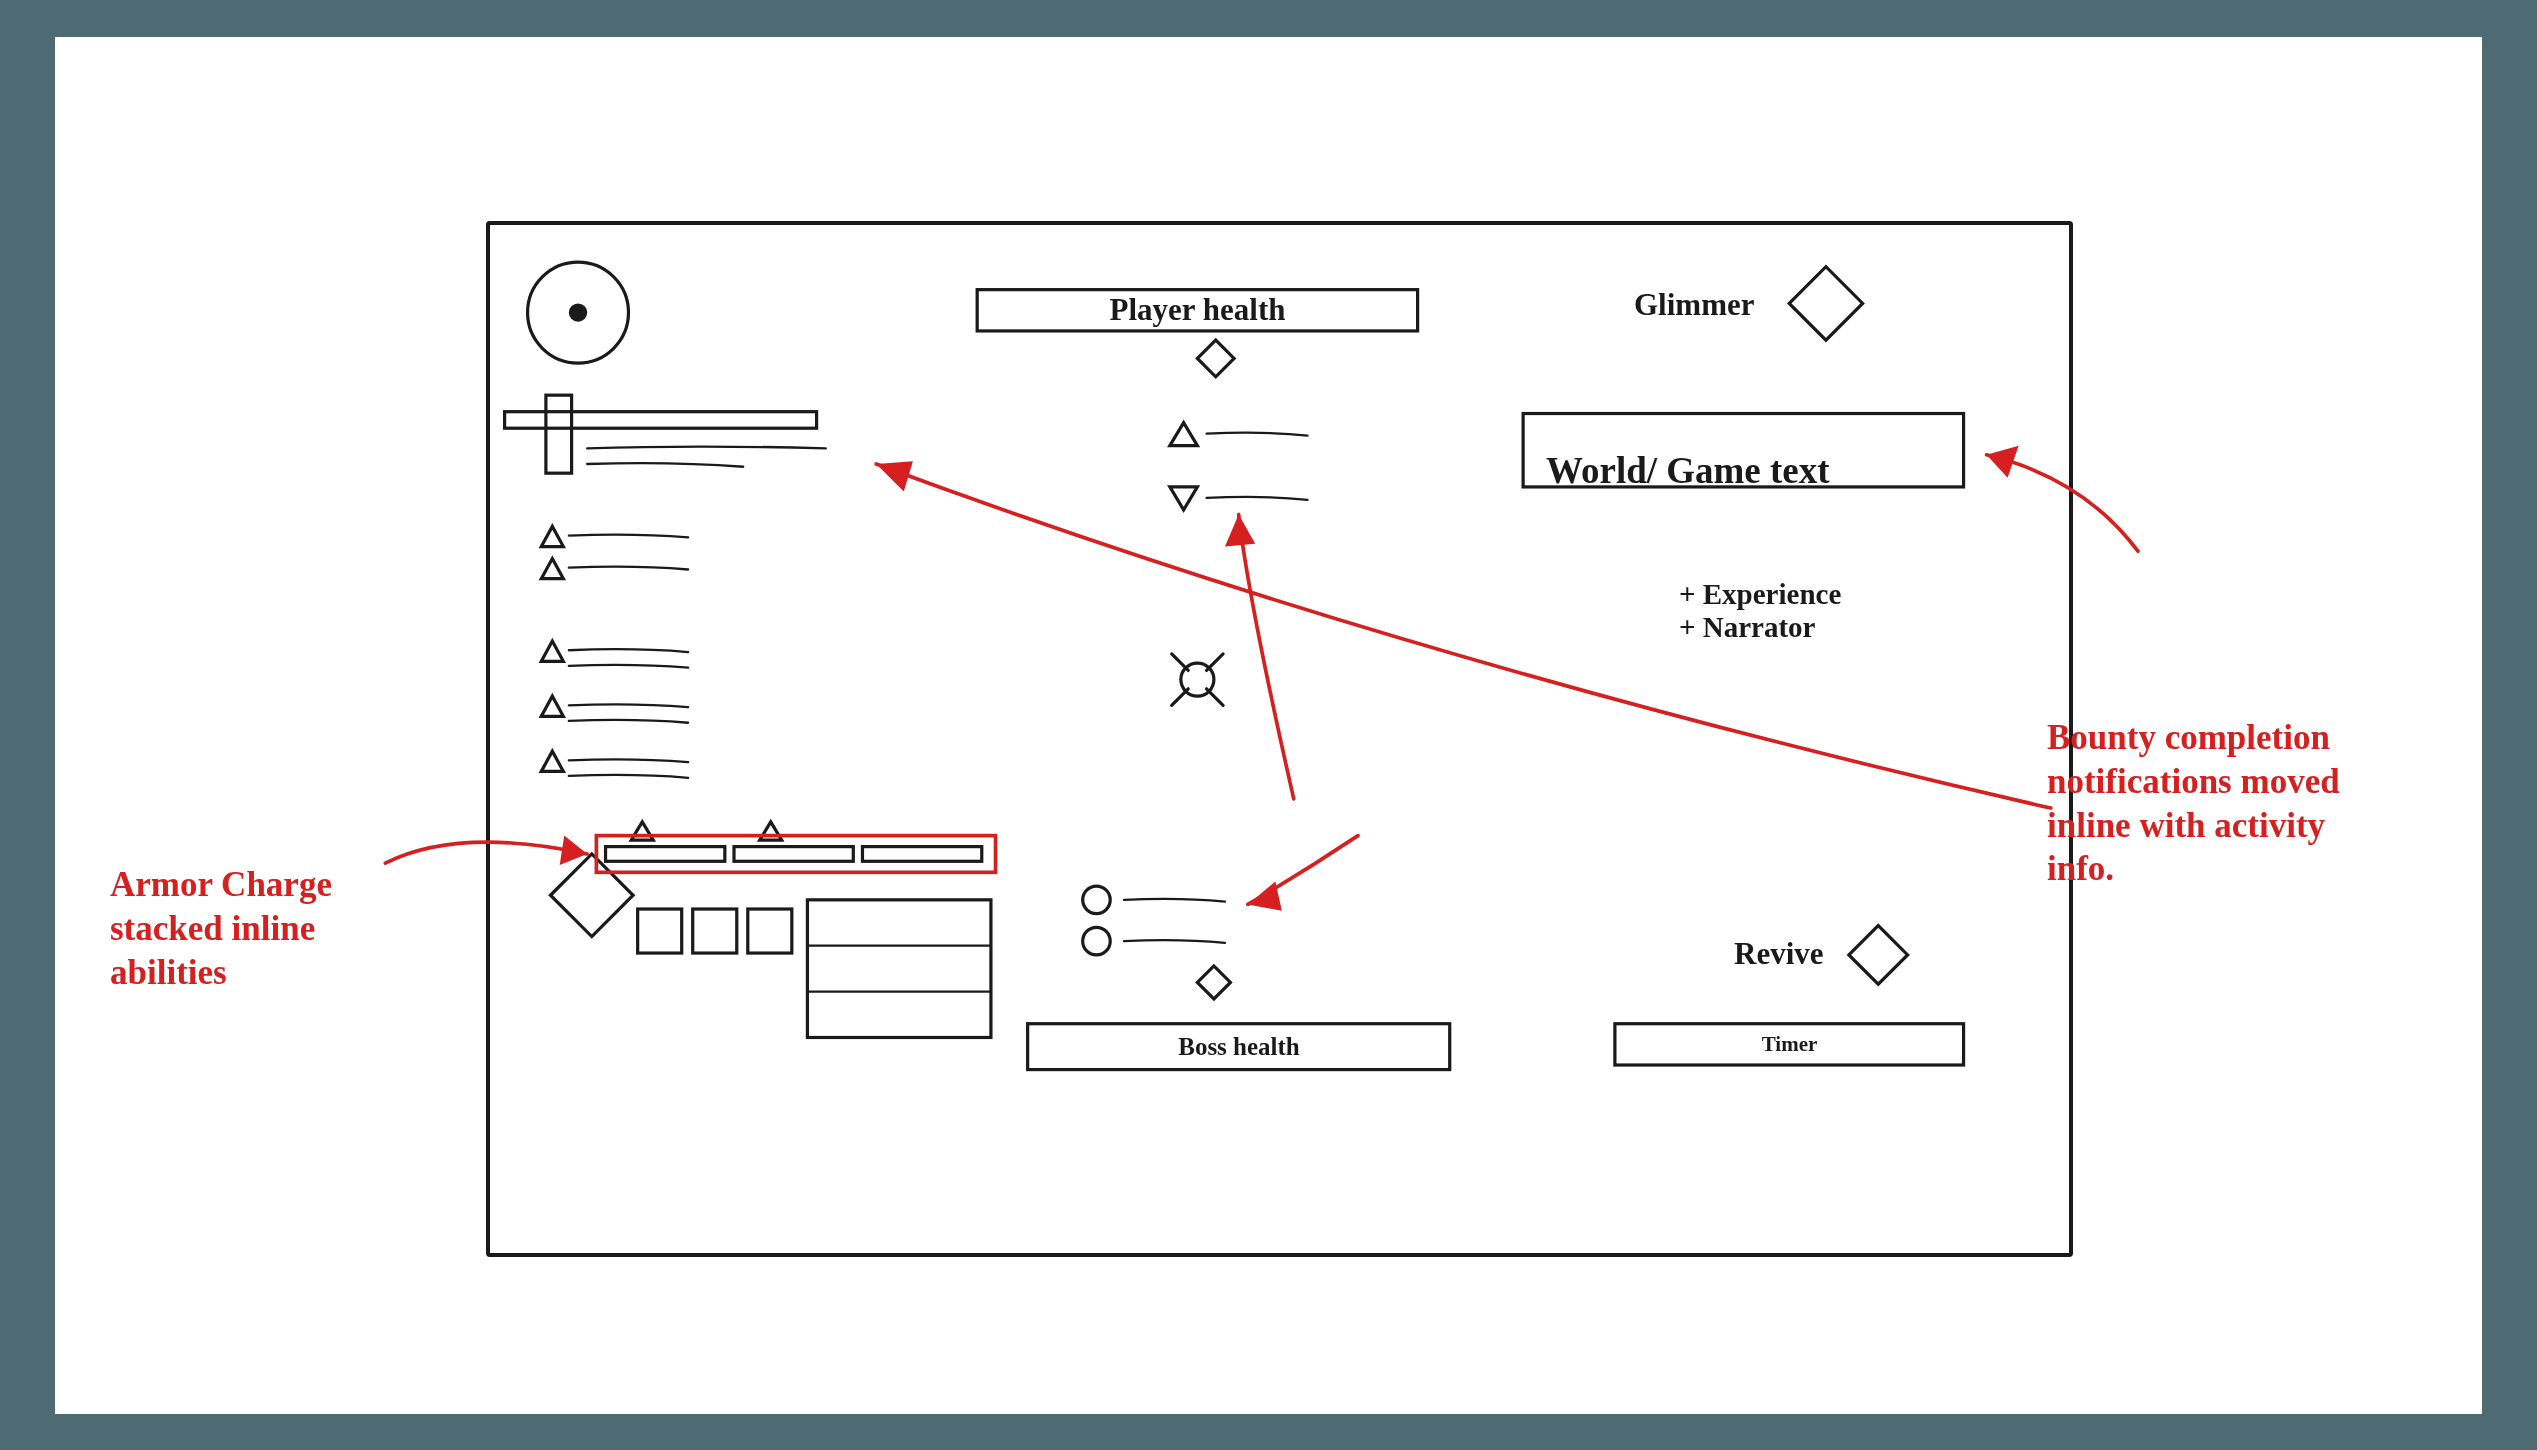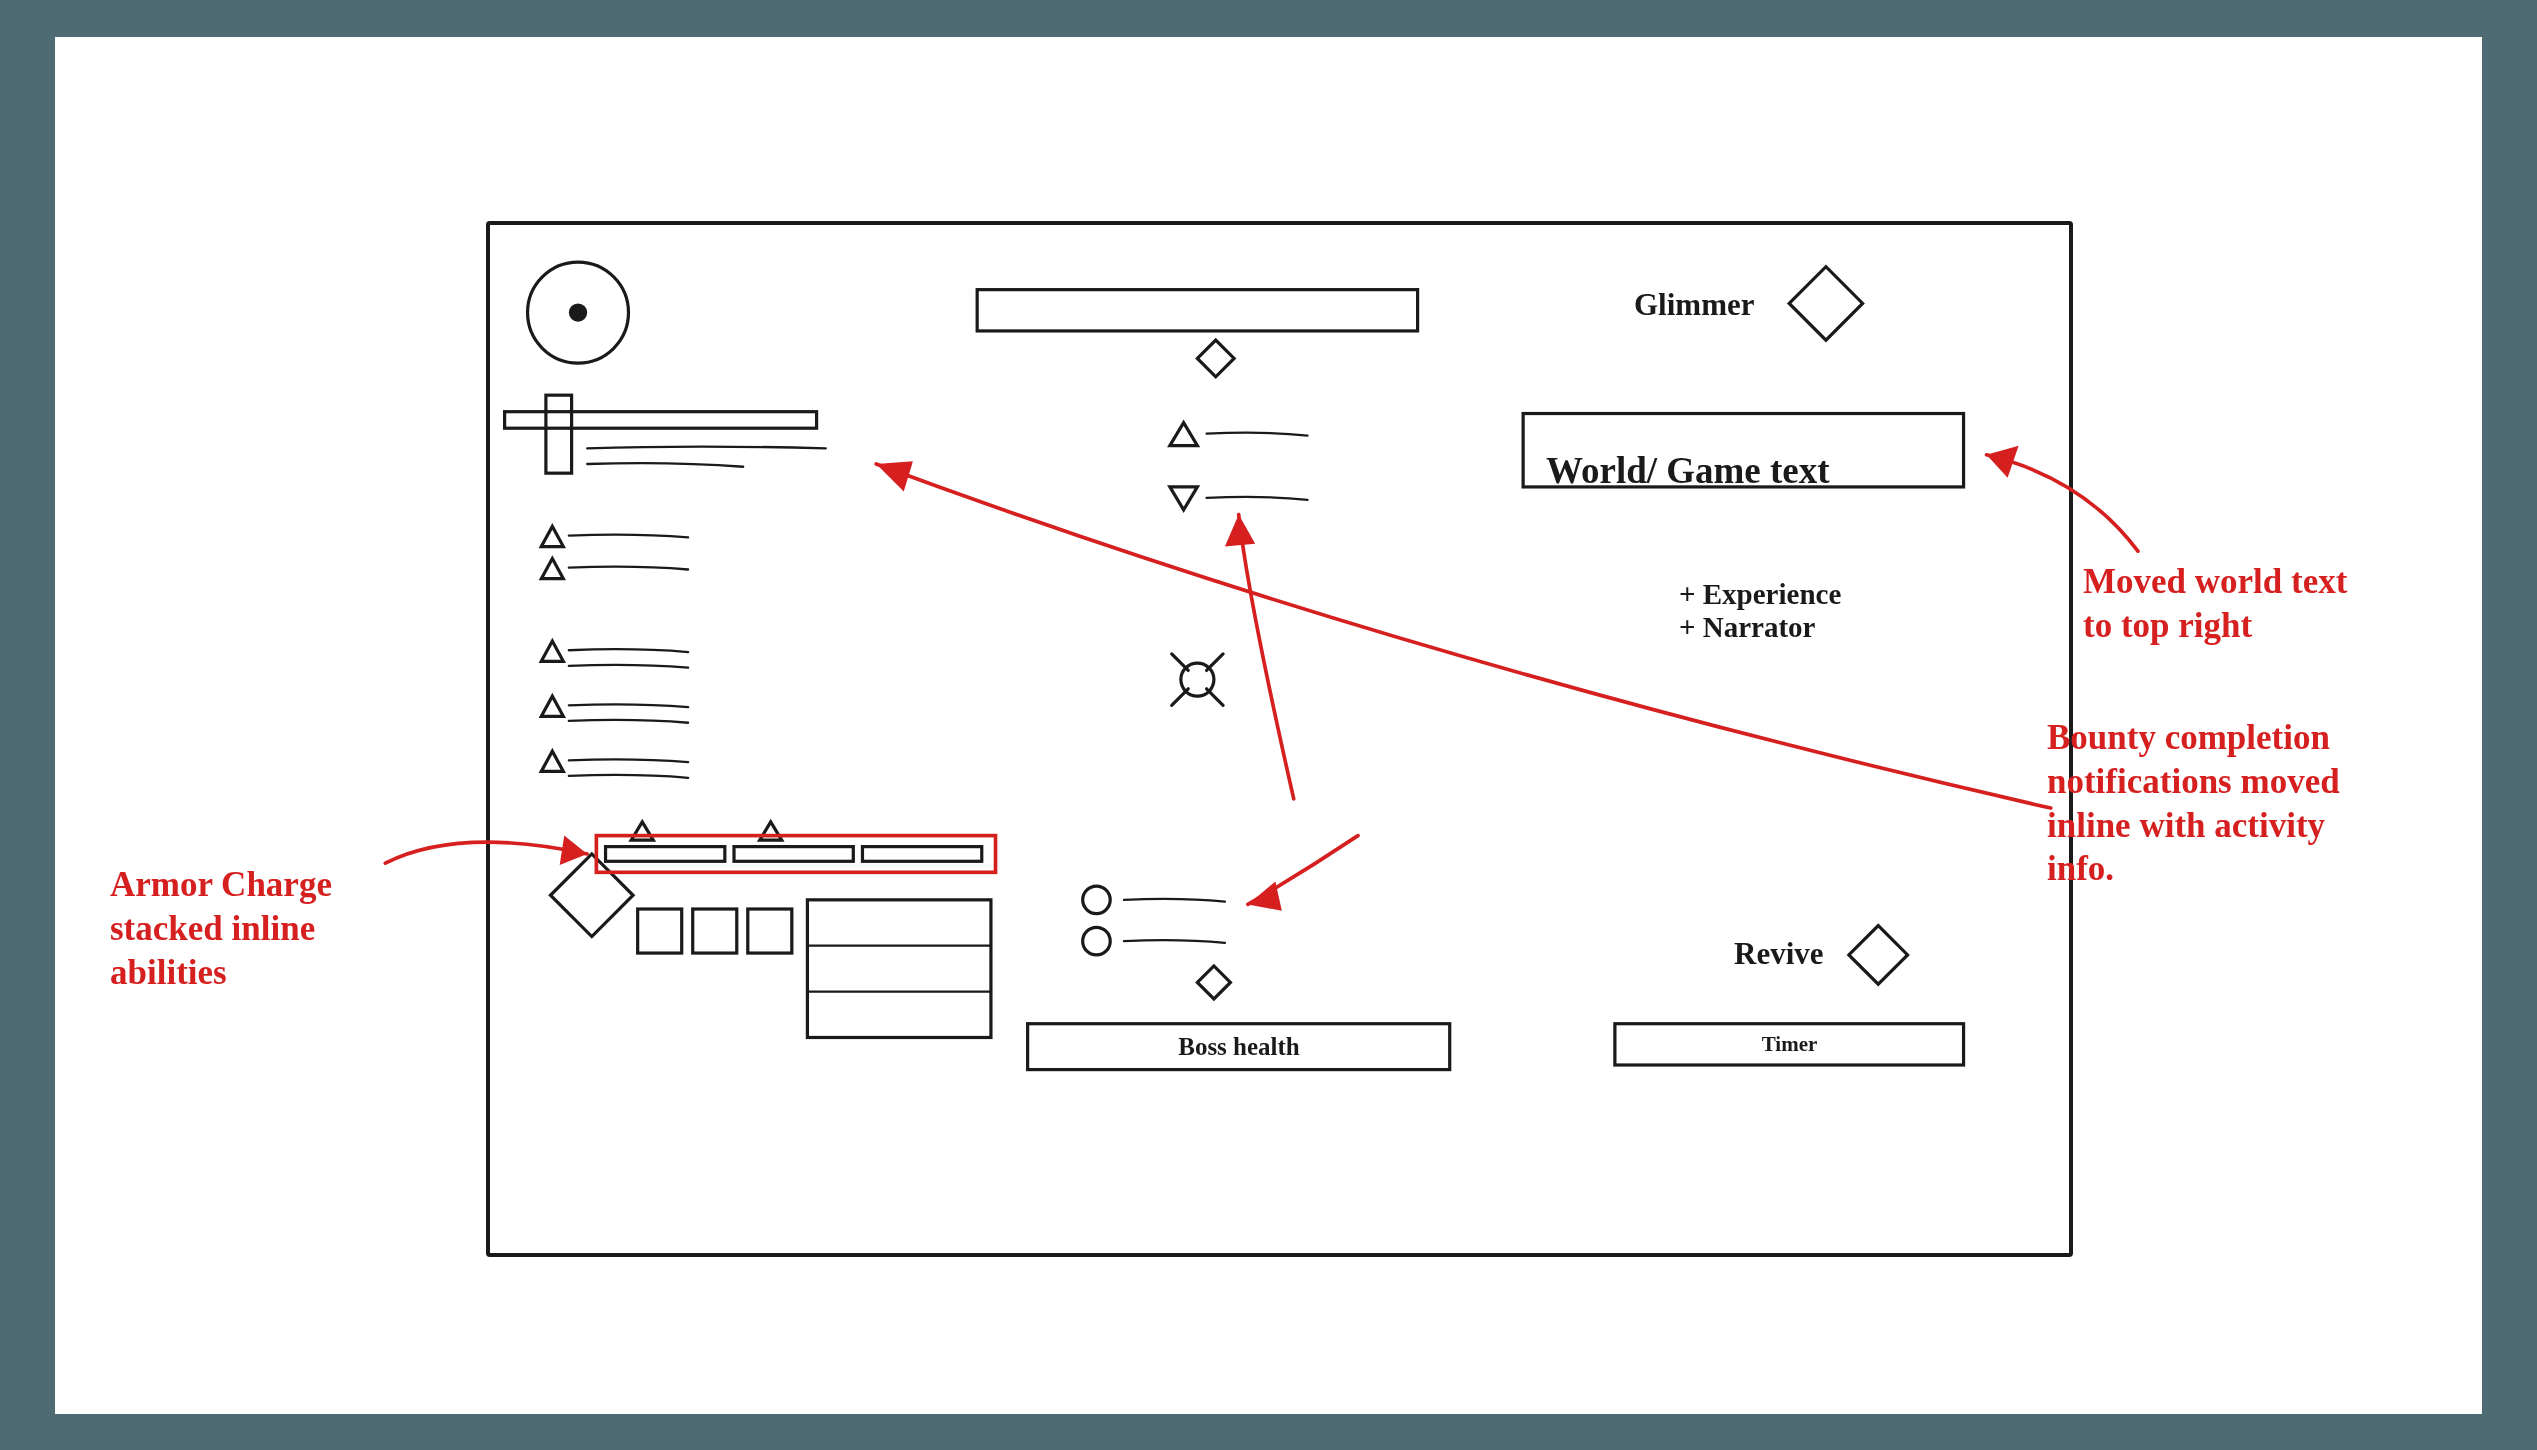--- a/index.html
+++ b/index.html
@@ -187,42 +187,41 @@
       <polygon points="1300,945 1330,920 1337,952" class="redfill"></polygon>
     </g>
 
     <g>
       <path d="M2270 560 q-60 -80 -165 -105" class="redstroke"></path>
       <polygon points="2105,455 2140,445 2128,480" class="redfill"></polygon>
     </g>
 
   </svg>
 
+  <div class="label" style="left:922px; top:252px; width:441px; height:41px; display:flex; align-items:center; justify-content:center; font-size:31px;">Player health</div>
 
   <div class="label" style="left:1579px; top:250px; font-size:31px;">Glimmer</div>
 
   <div class="label" style="left:1491px; top:412px; font-size:37px;">World/ Game text</div>
 
   <div class="label" style="left:1624px; top:541px; font-size:29px;">+ Experience</div>
 
   <div class="label" style="left:1624px; top:574px; font-size:29px;">+ Narrator</div>
 
   <div class="label" style="left:1679px; top:899px; font-size:31px;">Revive</div>
 
   <div class="label" style="left:1560px; top:987px; width:349px; height:41px; display:flex; align-items:center; justify-content:center; font-size:21px;">Timer</div>
 
   <div class="label" style="left:973px; top:987px; width:422px; height:46px; display:flex; align-items:center; justify-content:center; font-size:25px;">Boss health</div>
 
   <div class="redtext" style="left:55px; top:826px; white-space:pre;">Armor Charge
 stacked inline
 abilities</div>
 
 
-  <div class="redtext" style="left:2028px; top:523px; white-space:pre;">Moved world text
-to top right</div>
 
   <div class="redtext" style="left:1992px; top:679px; white-space:pre;">Bounty completion
 notifications moved
 inline with activity
 info.</div>
 
 </div>
 
 
 </body></html>

